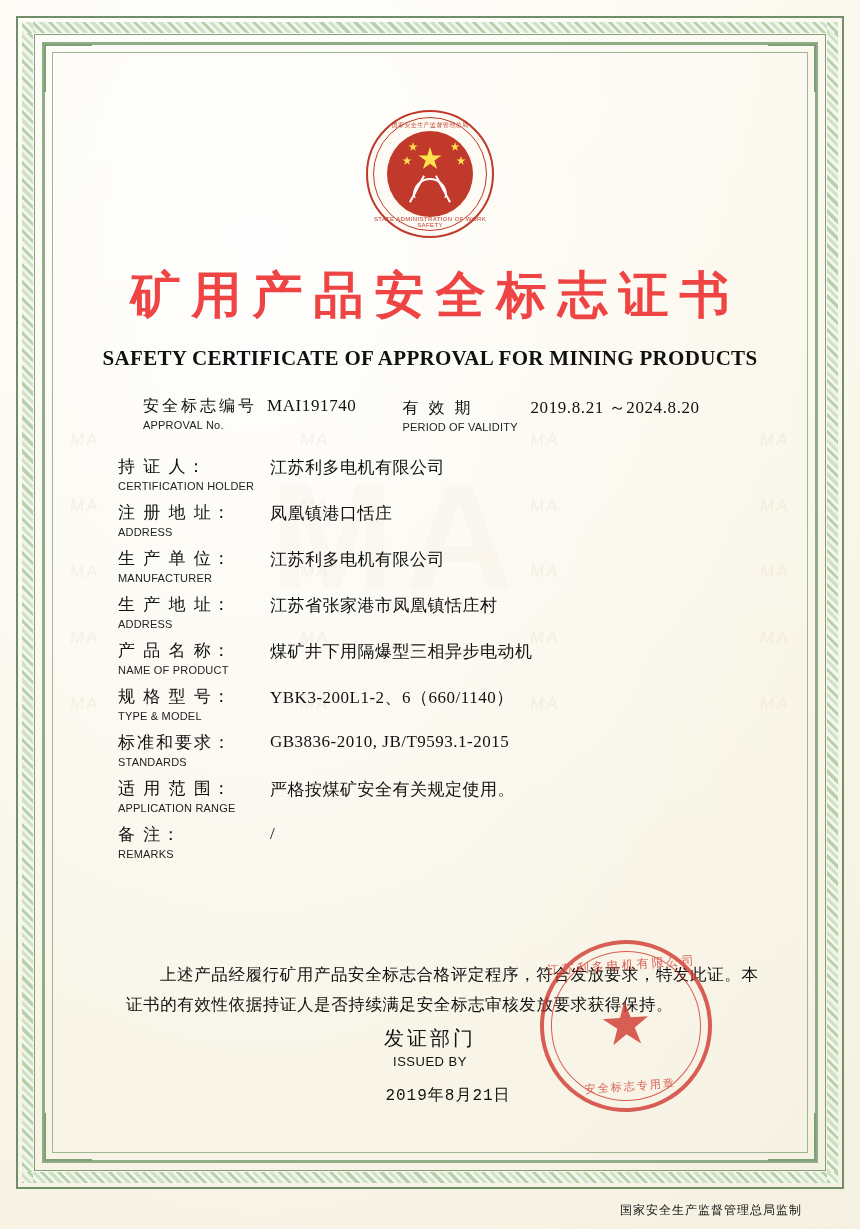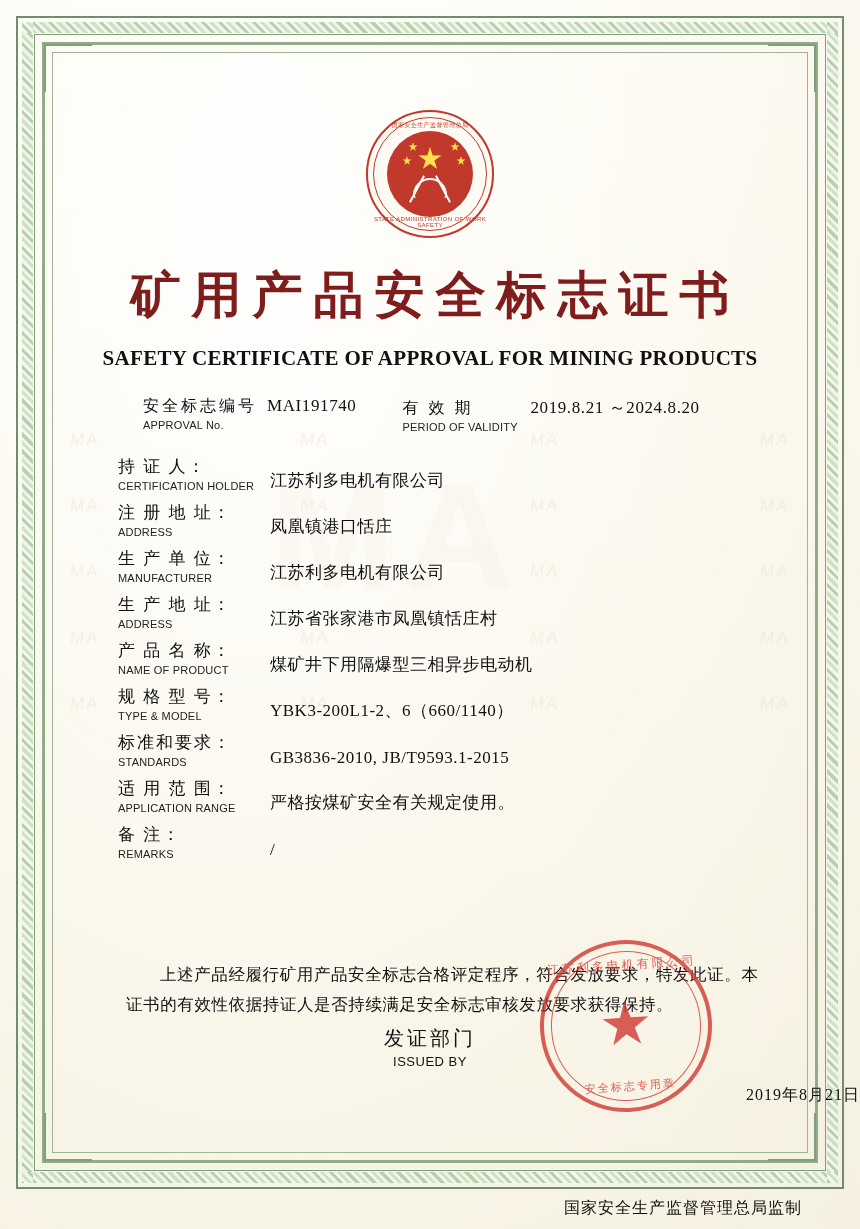--- a/index.html
+++ b/index.html
@@ -203,21 +203,21 @@
   
   .title-cn {
     position: absolute;
     left: 0; right: 0;
     top: 262px;
     text-align: center;
     font-family: "Liberation Serif", serif;
     font-size: 50px;
     font-weight: bold;
     letter-spacing: 11px;
-    color: #7f1d1d;
+    color: #ef4444;
     text-indent: 11px;
   }
   .title-en {
     position: absolute;
     left: 0; right: 0;
     top: 334px;
     text-align: center;
     font-family: "Liberation Serif", serif;
     font-size: 21px;
     font-weight: bold;
@@ -267,21 +267,21 @@
 
   
   .fields {
     position: absolute;
     left: 118px;
     right: 80px;
     top: 455px;
   }
   .frow {
     display: flex;
-    align-items: flex-end;
+    align-items: flex-start;
     margin-bottom: 9px;
   }
   .frow .labels { width: 152px; flex: none; }
   .frow .labels .lab-cn {
     font-size: 17px;
     letter-spacing: 2px;
   }
   .frow .value {
     font-family: "Liberation Serif", serif;
     font-size: 17px;
@@ -323,22 +323,22 @@
     font-size: 13px;
     letter-spacing: 0.5px;
     color: #111;
     font-family: "Liberation Sans", sans-serif;
     margin-top: 2px;
   }
   .issue-date {
     position: absolute;
     left: 0; right: 0;
     top: 1085px;
-    text-align: right;
-    font-family: Liberation Serif, serif;
+    text-align: center;
+    font-family: Liberation Mono, monospace;
     font-size: 16px;
     color: #111;
     letter-spacing: 1px;
     padding-left: 36px;
   }
 
   
   .seal {
     position: absolute;
     left: 540px;
@@ -383,21 +383,21 @@
     color: #d0342c;
     letter-spacing: 2px;
   }
 
   
   .footer {
     position: absolute;
     right: 58px;
     bottom: 10px;
     font-family: "Liberation Serif", serif;
-    font-size: 16px;
+    font-size: 12px;
     color: #111;
     letter-spacing: 1px;
   }
 </style>
 </head>
 <body>
 
 <div id="cert">
   <div class="paper-tint"></div>
 

